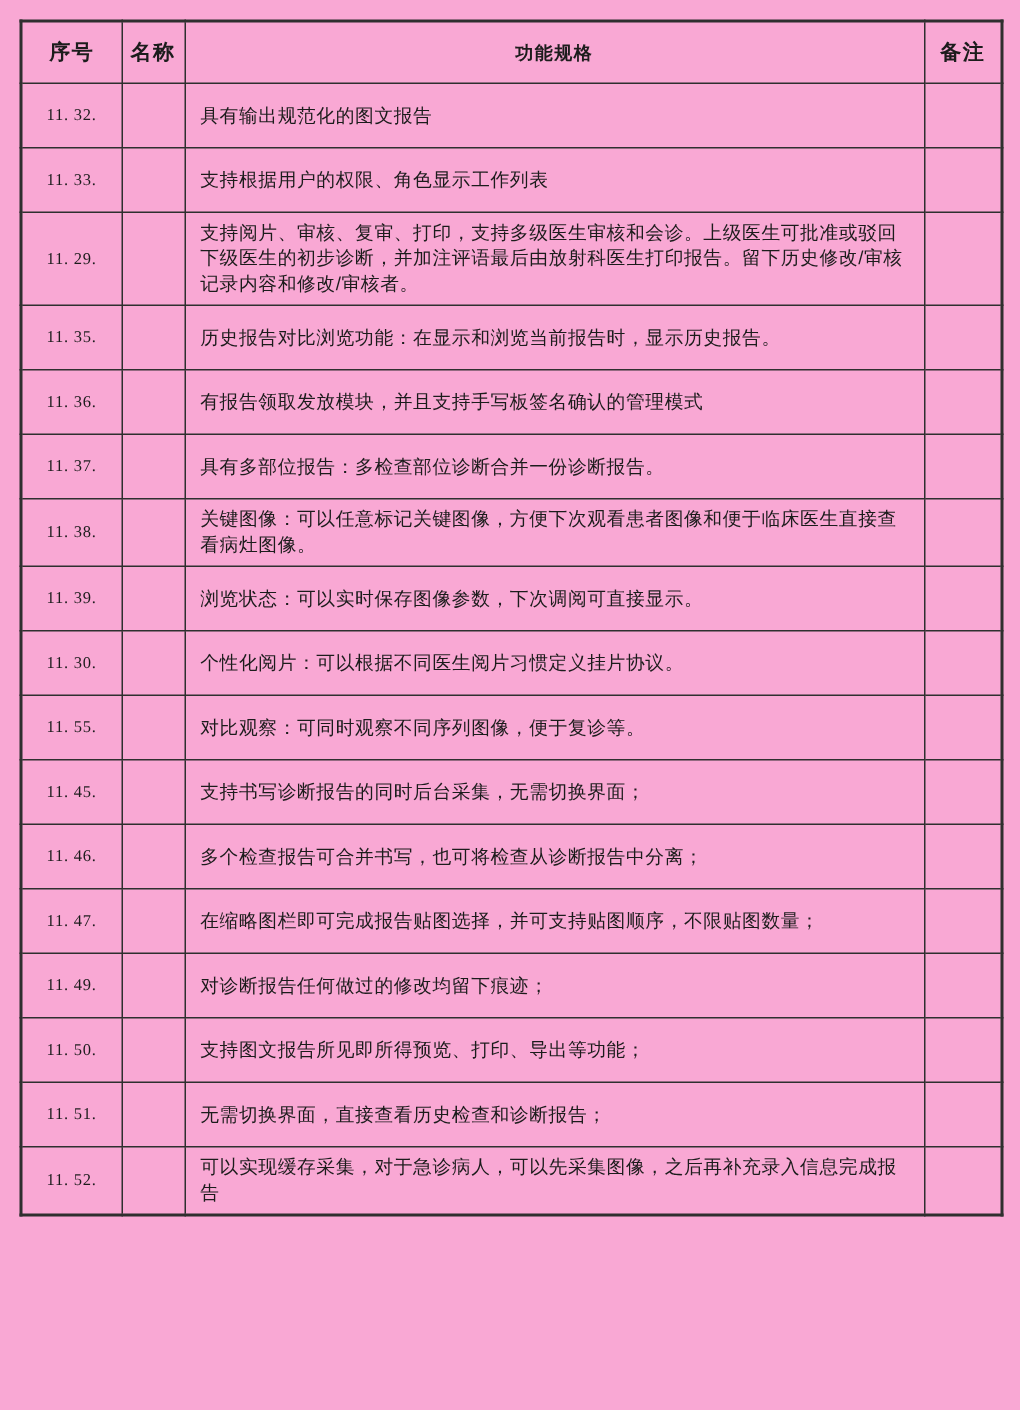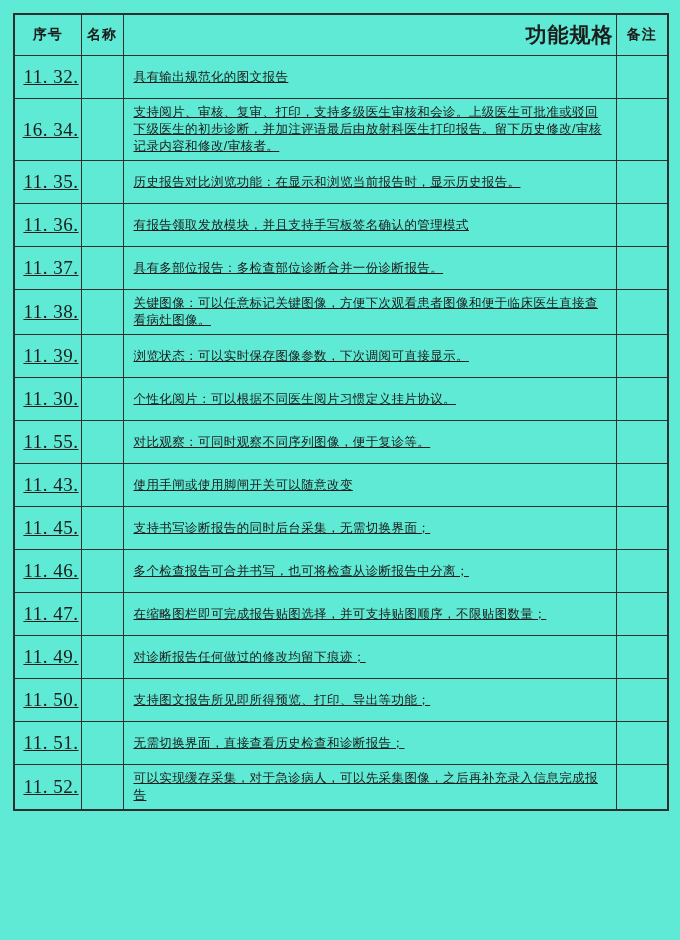--- a/index.html
+++ b/index.html
@@ -10,21 +10,21 @@
   body {
     width: 680px;
     height: 940px;
     font-family: "Liberation Sans", sans-serif;
     color: #1c1c1c;
   }
   .page {
     position: relative;
     width: 680px;
     height: 940px;
-    background: #5eead4;
+    background: #f9a8d4;
     overflow: hidden;
   }
   table.spec-table {
     position: absolute;
     left: 13px;
     top: 13px;
     width: 654px;
     border-collapse: collapse;
     table-layout: fixed;
     border: 2px solid #2f2f2f;
@@ -36,45 +36,42 @@
   }
   .spec-table th {
     height: 36px;
     font-size: 14px;
     font-weight: bold;
     text-align: center;
     letter-spacing: 1px;
     padding: 2px;
   }
   .spec-table th.col-spec {
-    font-size: 21px;
-    text-align: right;
+    font-size: 12px;
   }
   .spec-table td {
     height: 32px;
     font-size: 12.5px;
   }
   td.col-no {
-    text-align: right;
+    text-align: center;
     font-family: "Liberation Serif", serif;
-    font-size: 19px;
+    font-size: 11px;
     letter-spacing: 0.5px;
     padding: 2px;
     white-space: nowrap;
-    text-decoration: underline;
   }
   td.col-name, td.col-note {
     padding: 2px;
   }
   td.col-spec {
     text-align: left;
     padding: 5px 10px;
     line-height: 17px;
     letter-spacing: 0.4px;
-    text-decoration: underline;
   }
 </style>
 </head>
 <body>
 
 <div class="page">
   <table class="spec-table">
     <colgroup>
       <col style="width:67px">
       <col style="width:42px">
@@ -90,21 +87,27 @@
       </tr>
     </thead>
     <tbody id="table-body">
         <tr>
           <td class="col-no">11. 32.</td>
           <td class="col-name"></td>
           <td class="col-spec">具有输出规范化的图文报告</td>
           <td class="col-note"></td>
         </tr>
         <tr>
-          <td class="col-no">16. 34.</td>
+          <td class="col-no">11. 33.</td>
+          <td class="col-name"></td>
+          <td class="col-spec">支持根据用户的权限、角色显示工作列表</td>
+          <td class="col-note"></td>
+        </tr>
+        <tr>
+          <td class="col-no">11. 29.</td>
           <td class="col-name"></td>
           <td class="col-spec">支持阅片、审核、复审、打印，支持多级医生审核和会诊。上级医生可批准或驳回下级医生的初步诊断，并加注评语最后由放射科医生打印报告。留下历史修改/审核记录内容和修改/审核者。</td>
           <td class="col-note"></td>
         </tr>
         <tr>
           <td class="col-no">11. 35.</td>
           <td class="col-name"></td>
           <td class="col-spec">历史报告对比浏览功能：在显示和浏览当前报告时，显示历史报告。</td>
           <td class="col-note"></td>
         </tr>
@@ -135,26 +138,20 @@
         <tr>
           <td class="col-no">11. 30.</td>
           <td class="col-name"></td>
           <td class="col-spec">个性化阅片：可以根据不同医生阅片习惯定义挂片协议。</td>
           <td class="col-note"></td>
         </tr>
         <tr>
           <td class="col-no">11. 55.</td>
           <td class="col-name"></td>
           <td class="col-spec">对比观察：可同时观察不同序列图像，便于复诊等。</td>
-          <td class="col-note"></td>
-        </tr>
-        <tr>
-          <td class="col-no">11. 43.</td>
-          <td class="col-name"></td>
-          <td class="col-spec">使用手闸或使用脚闸开关可以随意改变</td>
           <td class="col-note"></td>
         </tr>
         <tr>
           <td class="col-no">11. 45.</td>
           <td class="col-name"></td>
           <td class="col-spec">支持书写诊断报告的同时后台采集，无需切换界面；</td>
           <td class="col-note"></td>
         </tr>
         <tr>
           <td class="col-no">11. 46.</td>

